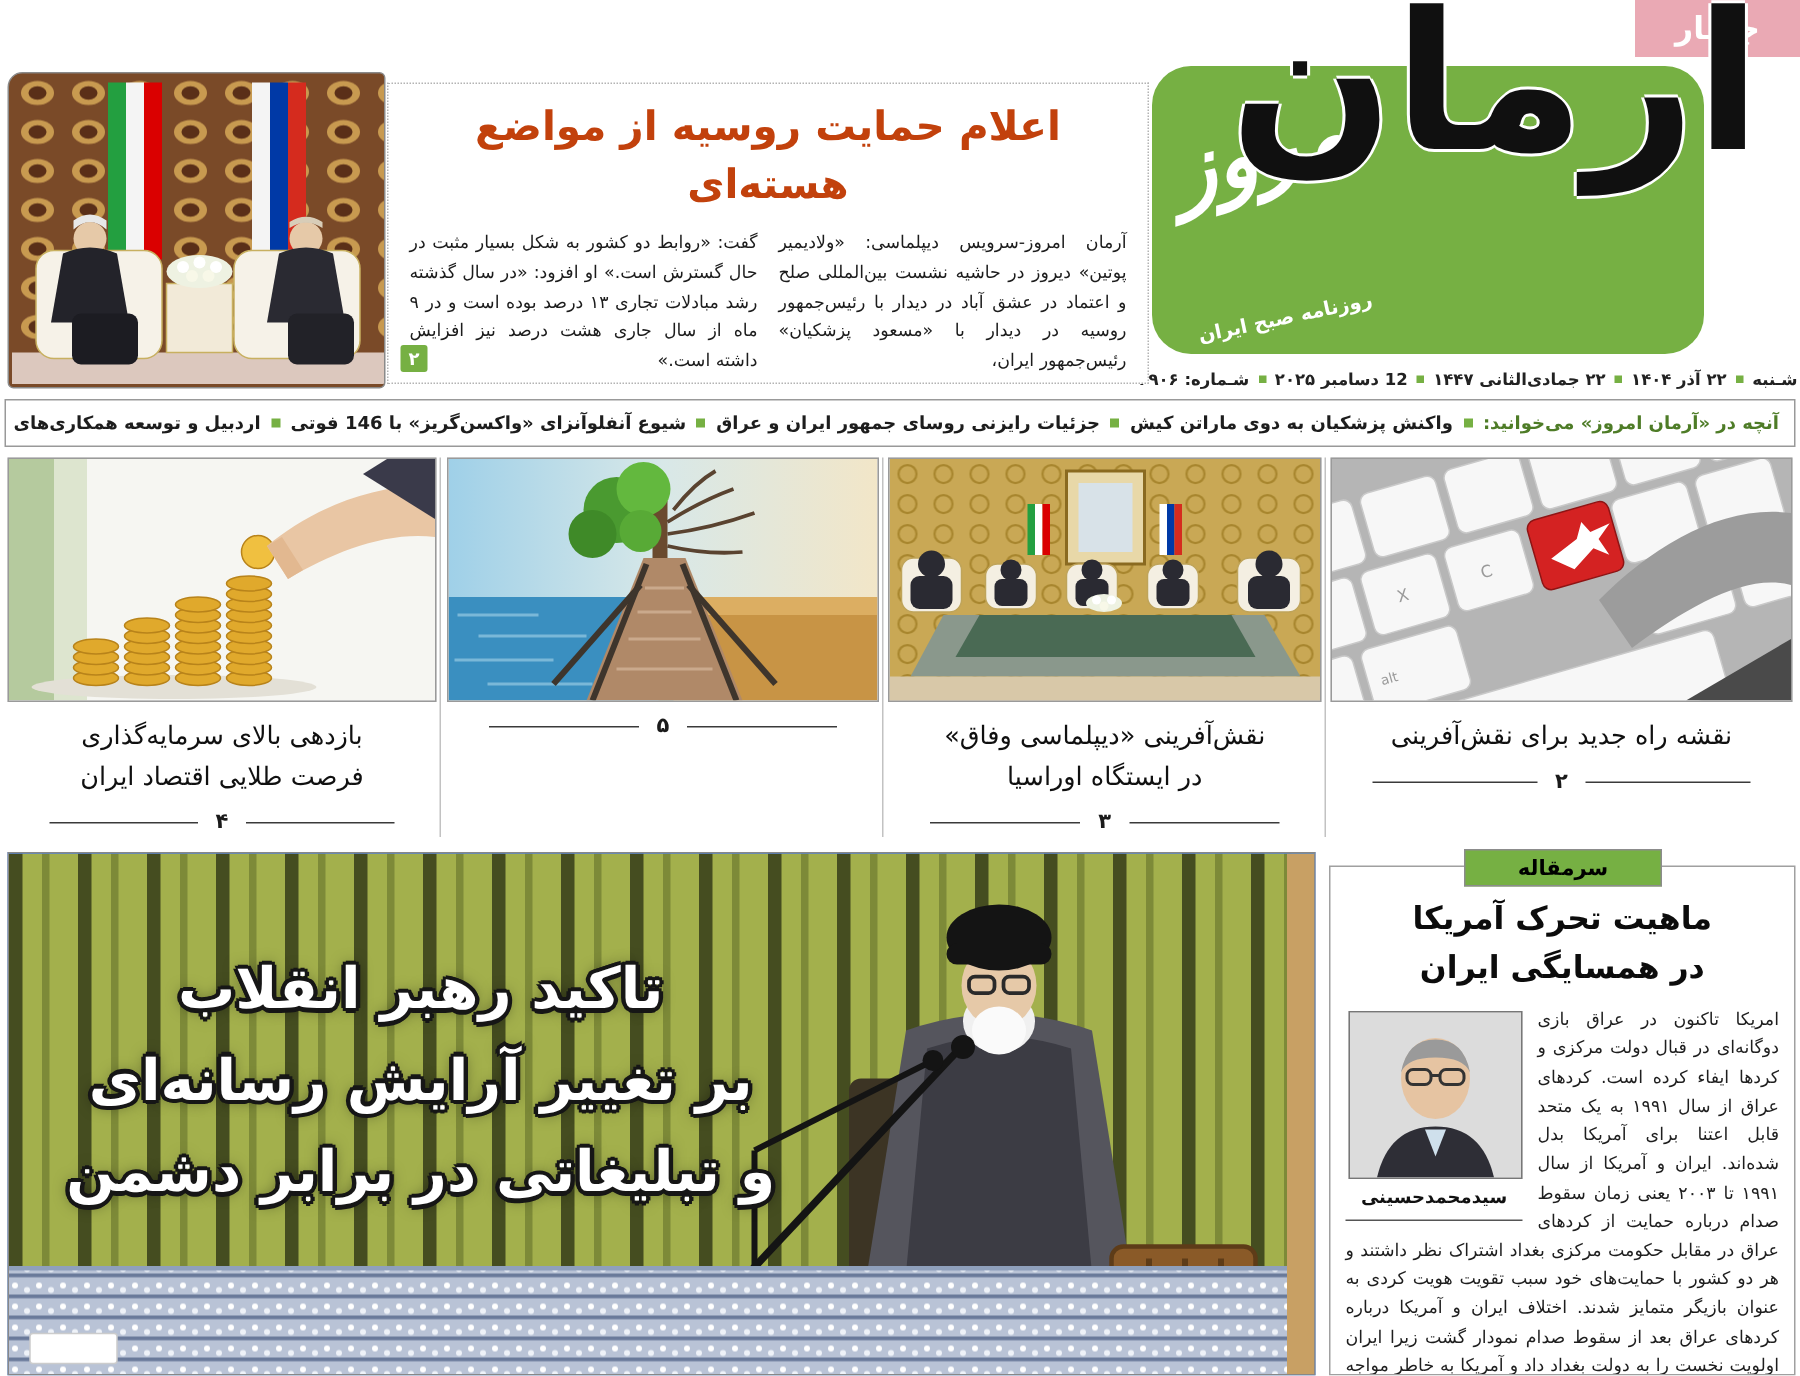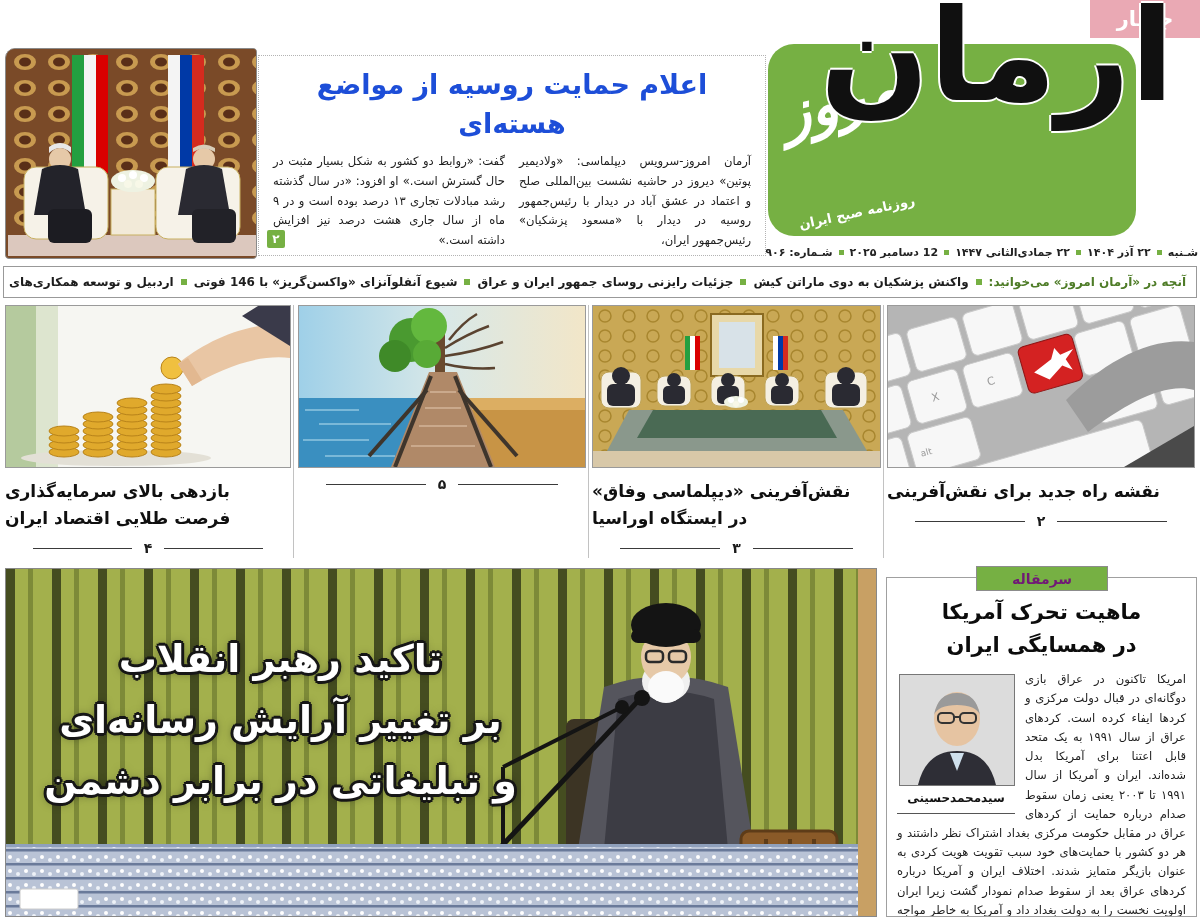--- a/index.html
+++ b/index.html
@@ -32,21 +32,21 @@
   .dateline{
     position:absolute;left:742px;top:243px;width:456px;height:18px;display:flex;align-items:center;
     gap:6px;font-size:11px;font-weight:bold;color:#222;white-space:nowrap;overflow:hidden;
   }
   .sq{width:5px;height:5px;background:#76b043;display:inline-block;flex:0 0 auto;}
   
   .lead-box{
     position:absolute;left:258px;top:55px;width:508px;height:201px;border:1px dotted #b3b3b3;
     box-sizing:border-box;background:#fff;
   }
-  .lead-headline{margin:9px 8px 0;text-align:center;font-size:27px;line-height:1.45;font-weight:800;color:#1d4ed8;}
+  .lead-headline{margin:9px 8px 0;text-align:center;font-size:27px;line-height:1.45;font-weight:800;color:#c2410c;}
   .lead-body{display:flex;gap:14px;padding:9px 14px 0;}
   .lead-body .col{flex:1;font-size:11.6px;line-height:1.7;text-align:justify;color:#1c1c1c;}
   .page-badge{
     position:absolute;left:8px;bottom:7px;width:18px;height:18px;background:#76b043;color:#fff;
     font-weight:bold;font-size:12px;display:flex;align-items:center;justify-content:center;border-radius:2px;
   }
   .lead-photo{
     position:absolute;left:5px;top:48px;width:250px;height:209px;border:1px solid #8a8a8a;
     border-radius:10px 4px 4px 4px;overflow:hidden;background:#7a4a28;
   }
@@ -56,33 +56,33 @@
     box-sizing:border-box;display:flex;align-items:center;padding:0 10px;gap:7px;
     white-space:nowrap;overflow:hidden;font-size:12px;font-weight:bold;background:#fff;
   }
   .teaser-label{color:#4e7c27;flex:0 0 auto;}
   .teaser-item{color:#1d1d1d;flex:0 0 auto;}
   .tsq{width:6px;height:6px;background:#76b043;display:inline-block;flex:0 0 auto;}
   
   .sbox{position:absolute;top:305px;}
   .sphoto{height:163px;border:1px solid #9a9a9a;box-sizing:border-box;overflow:hidden;background:#ddd;}
   .sphoto svg{display:block;}
-  .scap{padding-top:10px;text-align:left;font-weight:700;font-size:17px;line-height:1.6;color:#101010;}
+  .scap{padding-top:10px;text-align:center;font-weight:400;font-size:17px;line-height:1.6;color:#101010;}
   .snum{display:flex;align-items:center;margin-top:8px;padding:0 28px;}
   .snum .rule{flex:1;border-top:1.5px solid #3a3a3a;}
   .snum .d{margin:0 12px;font-weight:bold;font-size:14px;color:#1a1a1a;}
   .vd{position:absolute;top:305px;height:253px;border-left:1px solid #c2c2c2;width:0;}
   
   .editorial{
     position:absolute;left:886px;top:577px;width:311px;height:340px;border:1px solid #a0a0a0;
     box-sizing:border-box;padding:6px 10px 0;overflow:hidden;background:#fff;
   }
   .ed-tab{
     position:absolute;left:976px;top:566px;width:130px;height:23px;background:#76b043;border:1px solid #8c8c8c;
-    color:#701a75;font-weight:bold;font-size:14px;display:flex;align-items:center;justify-content:center;z-index:2;
+    color:#000000;font-weight:bold;font-size:14px;display:flex;align-items:center;justify-content:center;z-index:2;
   }
   .ed-title{text-align:center;font-size:21px;font-weight:800;line-height:1.55;color:#0c0c0c;margin-top:12px;}
   .ed-body-wrap{margin-top:9px;font-size:11.6px;line-height:1.66;text-align:justify;color:#1e1e1e;}
   .ed-author{float:left;width:118px;margin:4px 10px 4px 0;text-align:center;}
   .ed-photo{width:116px;height:112px;border:1px solid #777;box-sizing:border-box;background:#d8d8d8;}
   .ed-name{font-size:12px;font-weight:bold;color:#111;border-bottom:1px solid #555;padding:3px 0 4px;}
   
   .feature{
     position:absolute;left:5px;top:568px;width:872px;height:349px;border:1px solid #888;
     box-sizing:border-box;overflow:hidden;background:#3b82f6;

